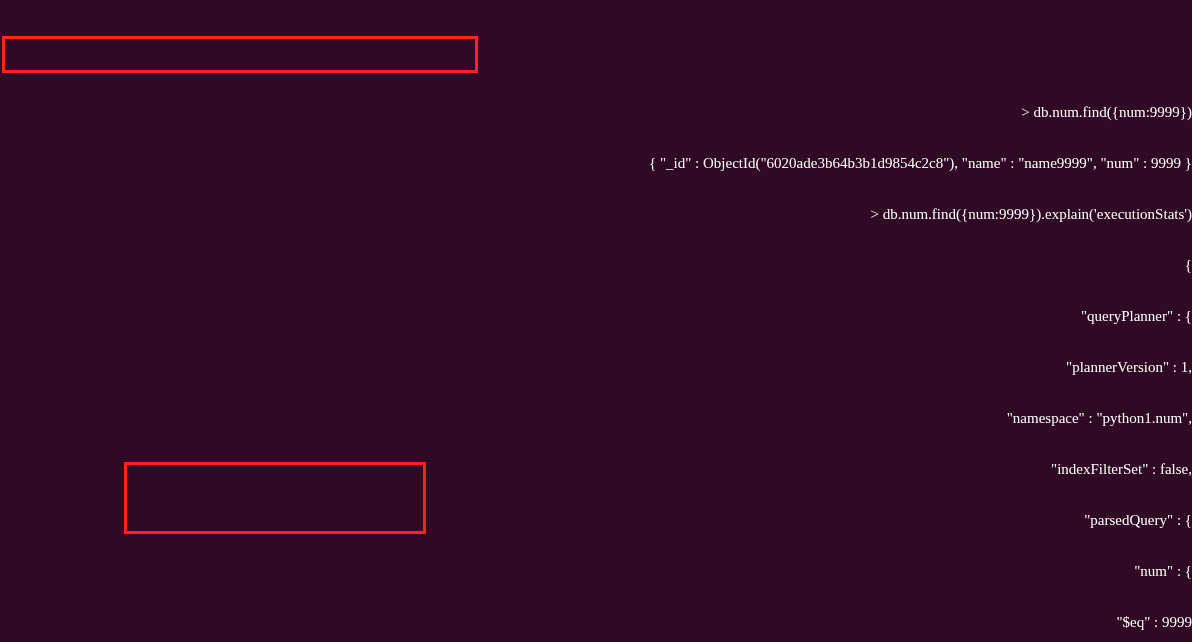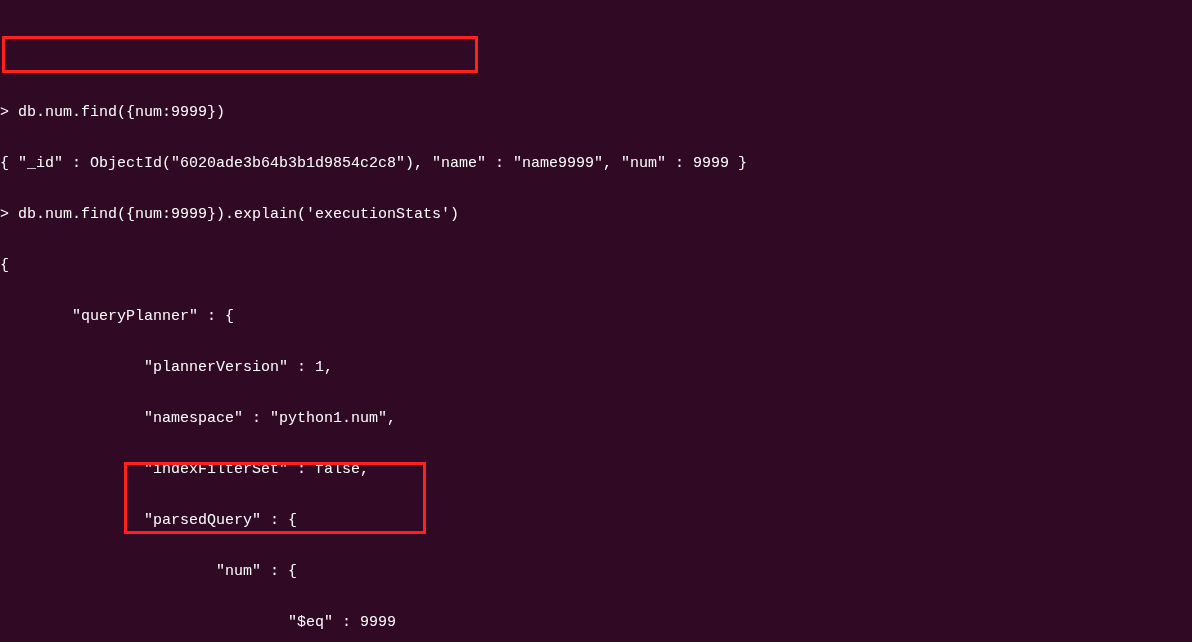--- a/index.html
+++ b/index.html
@@ -15,21 +15,22 @@
       white-space: pre;
       position: relative;
       padding-top: 2px;
     }
     .terminal {
       padding: 0;
       position: relative;
     }
     .line {
       white-space: pre;
-      font-family: Liberation Mono, monospace;
+      font-family: Liberation Serif, serif;
+      text-align: right;
     }
     .highlight-box-1 {
       position: absolute;
       border: 3px solid #ff2020;
       left: 2px;
       top: 36px;
       width: 476px;
       height: 37px;
       pointer-events: none;
       z-index: 10;

